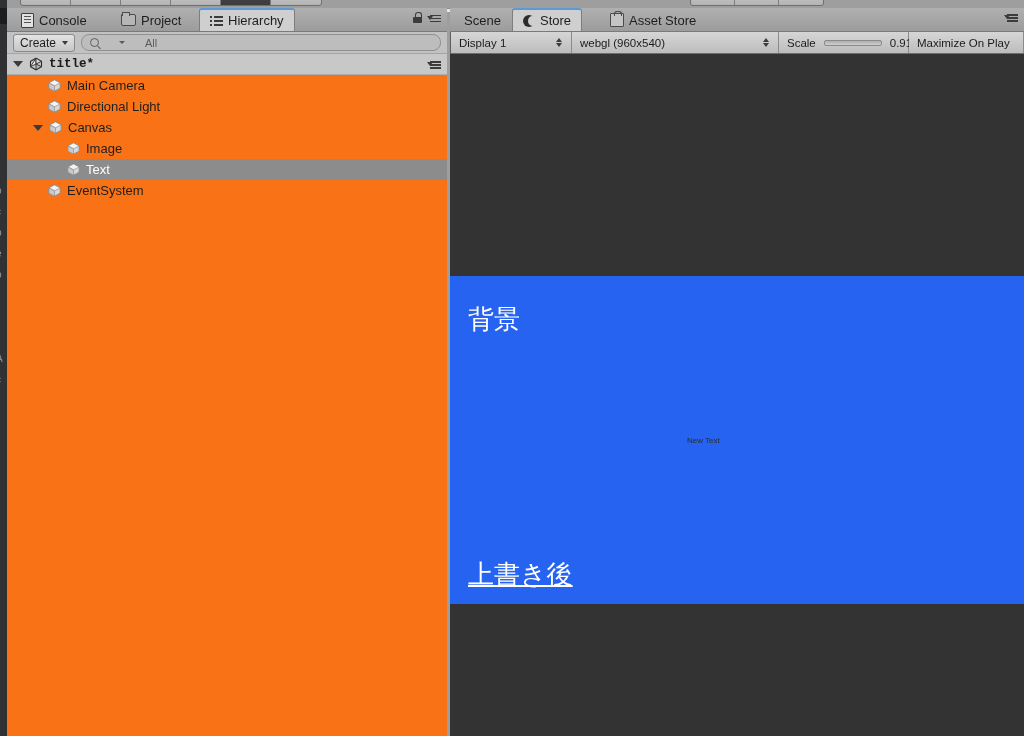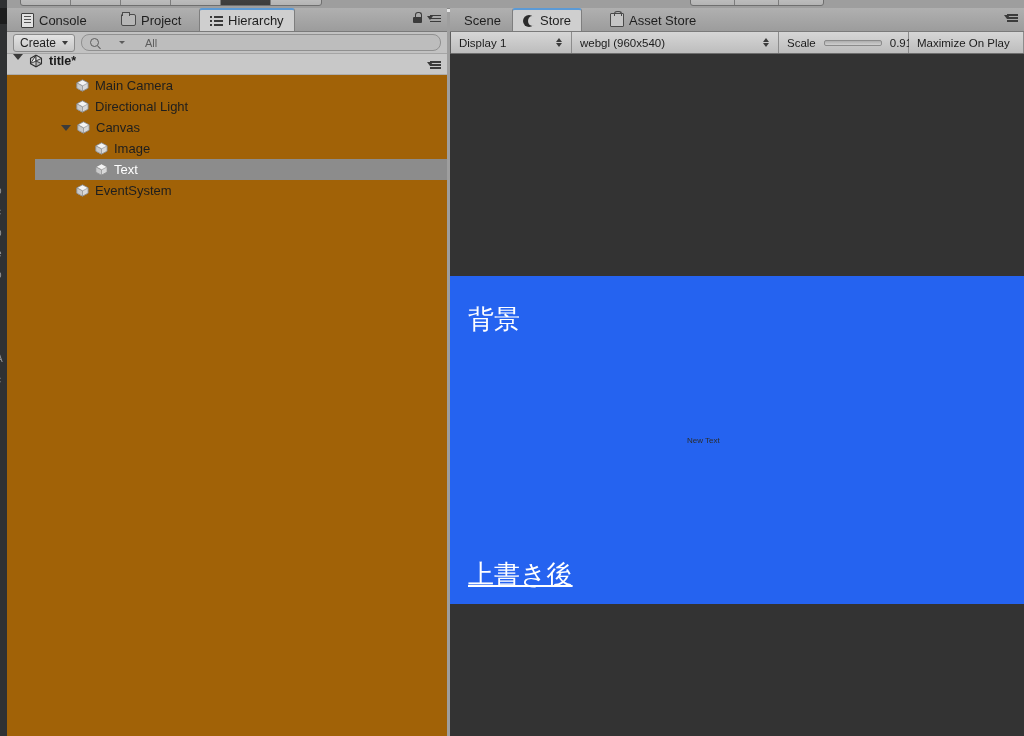--- a/index.html
+++ b/index.html
@@ -48,21 +48,21 @@
     font-family:"Liberation Sans",sans-serif;
     white-space:pre;opacity:.75;
   }
   .sliver-cap{
     position:absolute;left:0;top:8px;width:7px;height:16px;background:#1c1d1e;
   }
 
   
   .hier-panel{
     position:absolute;left:7px;top:8px;width:440px;height:728px;
-    background:#a16207;overflow:hidden;
+    background:#f97316;overflow:hidden;
   }
   .tabbar{
     position:relative;height:23px;
     background:linear-gradient(#b0b0b0,#9c9c9c);
     border-bottom:1px solid #7a7a7a;
   }
   .tab{
     position:absolute;top:1px;height:22px;
     display:flex;align-items:center;gap:5px;
     padding:0 10px;font-size:13px;color:#1e1e1e;
@@ -176,34 +176,34 @@
     content:"";position:absolute;right:-3px;bottom:-2px;width:4px;height:1.4px;
     background:#5c5c5c;transform:rotate(45deg);
   }
   .mini-caret{
     width:0;height:0;border-left:3px solid transparent;border-right:3px solid transparent;
     border-top:3.5px solid #5c5c5c;flex:none;
   }
 
   
   .scene-row{
-    position:relative;display:flex;align-items:flex-start;gap:6px;
+    position:relative;display:flex;align-items:center;gap:6px;
     height:20px;padding:0 6px;
-    background:#c8c8c8;border-bottom:1px solid #adadad;
+    background:#c8c8c8;border-bottom:1px solid #adadad;font-family:Liberation Mono, monospace;
   }
   .tri{
     width:0;height:0;border-left:5px solid transparent;border-right:5px solid transparent;
     border-top:6px solid #3b3b3b;flex:none;
   }
   .unity-logo{width:14px;height:14px;flex:none;}
   .scene-name{font-size:12.5px;font-weight:bold;color:#1a1a1a;}
   .scene-row .panel-right-ctrl{top:5px;right:6px;}
 
   
-  .tree{padding-top:0;padding-left:28px;}
+  .tree{padding-top:0;}
   .row{
     display:flex;align-items:center;height:21px;padding-left:6px;
     font-size:13px;color:#1e1e1e;white-space:nowrap;
   }
   .row.sel{background:#8c8c8c;color:#ffffff;}
   .row .tri{
     border-top-color:#3b3b3b;margin-right:3px;
   }
   .spacer{display:inline-block;flex:none;}
   .cube{

